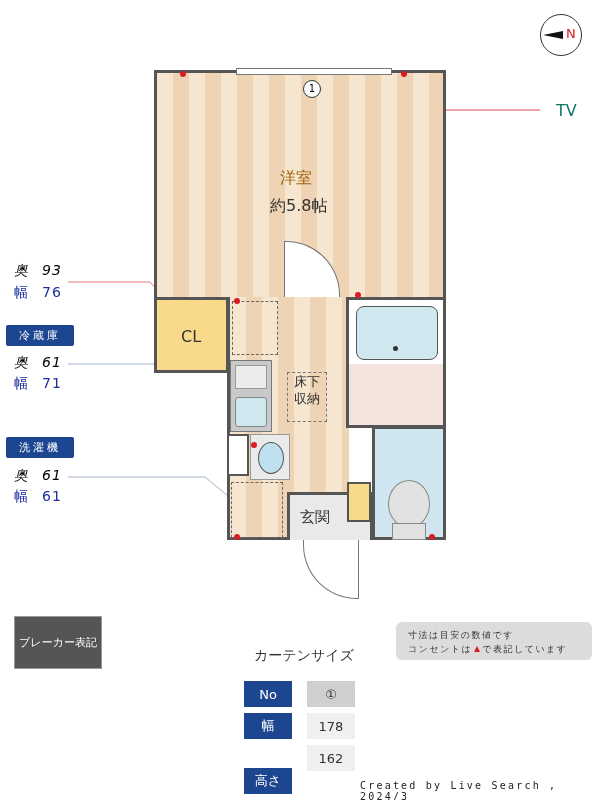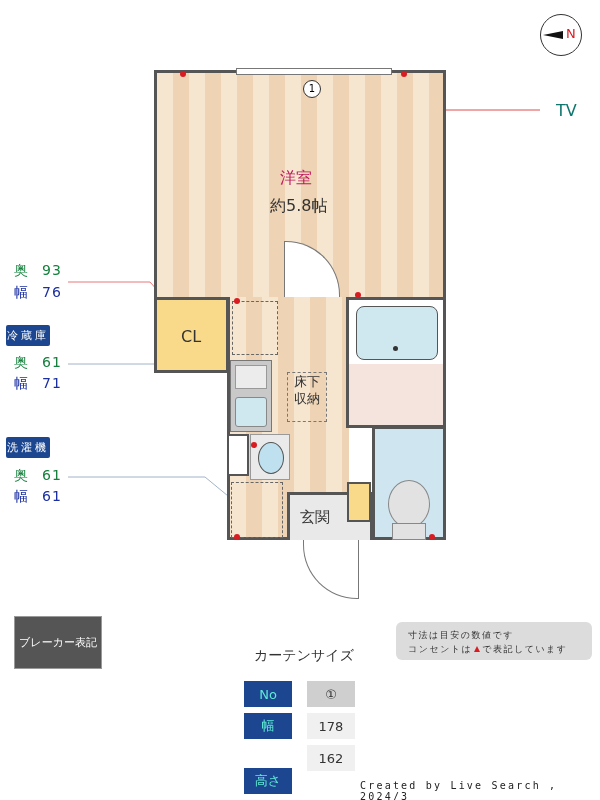--- a/index.html
+++ b/index.html
@@ -4,27 +4,27 @@
 <style>
   html, body { margin:0; padding:0; }
   body { width:600px; height:800px; background:#ffffff; position:relative; overflow:hidden;
          font-family:"DejaVu Sans", sans-serif; }
   .abs { position:absolute; }
   .floor-stripe {
     background: repeating-linear-gradient(90deg, #f6e6cf 0px, #f6e6cf 16px, #eed3b4 16px, #eed3b4 32px);
   }
   .wall { border:3px solid #555; box-sizing:border-box; }
   .dot { position:absolute; width:6px; height:6px; border-radius:50%; background:#d81c22; }
-  .label-red { color:#15803d; }
+  .label-red { color:#000000;font-style:italic; }
   .label-blue { color:#1b2fa0; }
   .dimrow { position:absolute; font-size:14px; letter-spacing:1px; }
   .dimrow span.k { display:inline-block; width:28px; }
   .tag { position:absolute; background:#1c4690; color:#fff; font-size:11px; letter-spacing:3px;
-         padding:3px 0; border-radius:2px; width:44px; text-align:center; }
-  .tbl-head { position:absolute; width:48px; height:26px; background:#1c4690; color:#5eead4;
+         padding:3px 12px; border-radius:2px; width:44px; text-align:center; }
+  .tbl-head { position:absolute; width:48px; height:26px; background:#1c4690; color:#ffffff;
               font-size:13px; display:flex; align-items:center; justify-content:center; }
   .tbl-val { position:absolute; width:48px; height:26px; background:#f0f0f0; color:#333;
              font-size:13px; display:flex; align-items:center; justify-content:center; }
 </style>
 </head>
 <body>
 
 <div class="abs" style="left:540px;top:14px;width:40px;height:40px;border:1px solid #333;border-radius:50%;">
   <svg width="40" height="40" style="position:absolute;left:0;top:0;">
     <polygon points="2,20 22,16 22,24" fill="#111"></polygon>
@@ -41,21 +41,21 @@
   <polyline points="68,477 205,477 245,510" fill="none" stroke="#8aa0bb" stroke-width="0.8"></polyline>
 </svg>
 
 <div class="abs floor-stripe wall" style="left:154px;top:70px;width:292px;height:230px;">
 </div>
 
 <div class="abs" style="left:236px;top:68px;width:154px;height:5px;background:#fff;border:1px solid #777;"></div>
 <div class="abs" style="left:303px;top:80px;width:16px;height:16px;border:1px solid #333;border-radius:50%;background:#fff;font-size:10px;text-align:center;line-height:16px;">
   <span>1</span>
 </div>
-<div class="abs" style="left:280px;top:168px;font-size:16px;color:#be185d;">洋室</div>
+<div class="abs" style="left:280px;top:168px;font-size:16px;color:#a16207;">洋室</div>
 <div class="abs" style="left:270px;top:196px;font-size:16px;color:#333;">約5.8帖</div>
 
 <div class="abs" style="left:284px;top:241px;width:54px;height:56px;background:#fff;border-top-right-radius:54px;border:1px solid #777;border-bottom:none;border-left:1px solid #777;"></div>
 
 <div class="abs wall" style="left:154px;top:297px;width:75px;height:76px;background:#f9d98a;"></div>
 <div class="abs" style="left:181px;top:327px;font-size:16px;color:#333;">CL</div>
 
 <div class="abs floor-stripe" style="left:227px;top:297px;width:122px;height:243px;border-bottom:3px solid #555;border-left:3px solid #555;box-sizing:border-box;"></div>
 <div class="abs" style="left:232px;top:301px;width:44px;height:52px;border:1px dashed #666;"></div>
 <div class="abs" style="left:230px;top:360px;width:40px;height:70px;background:#c9c9c9;border:1px solid #777;">

